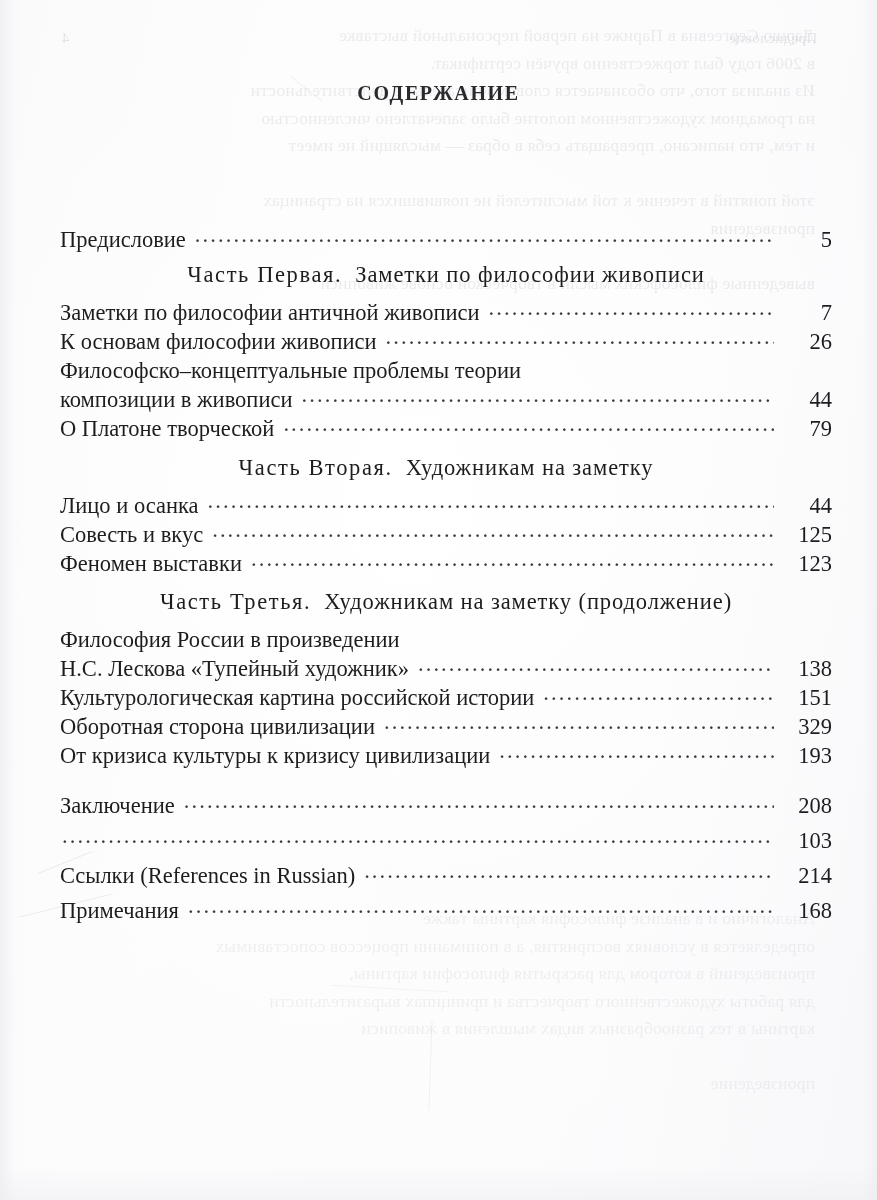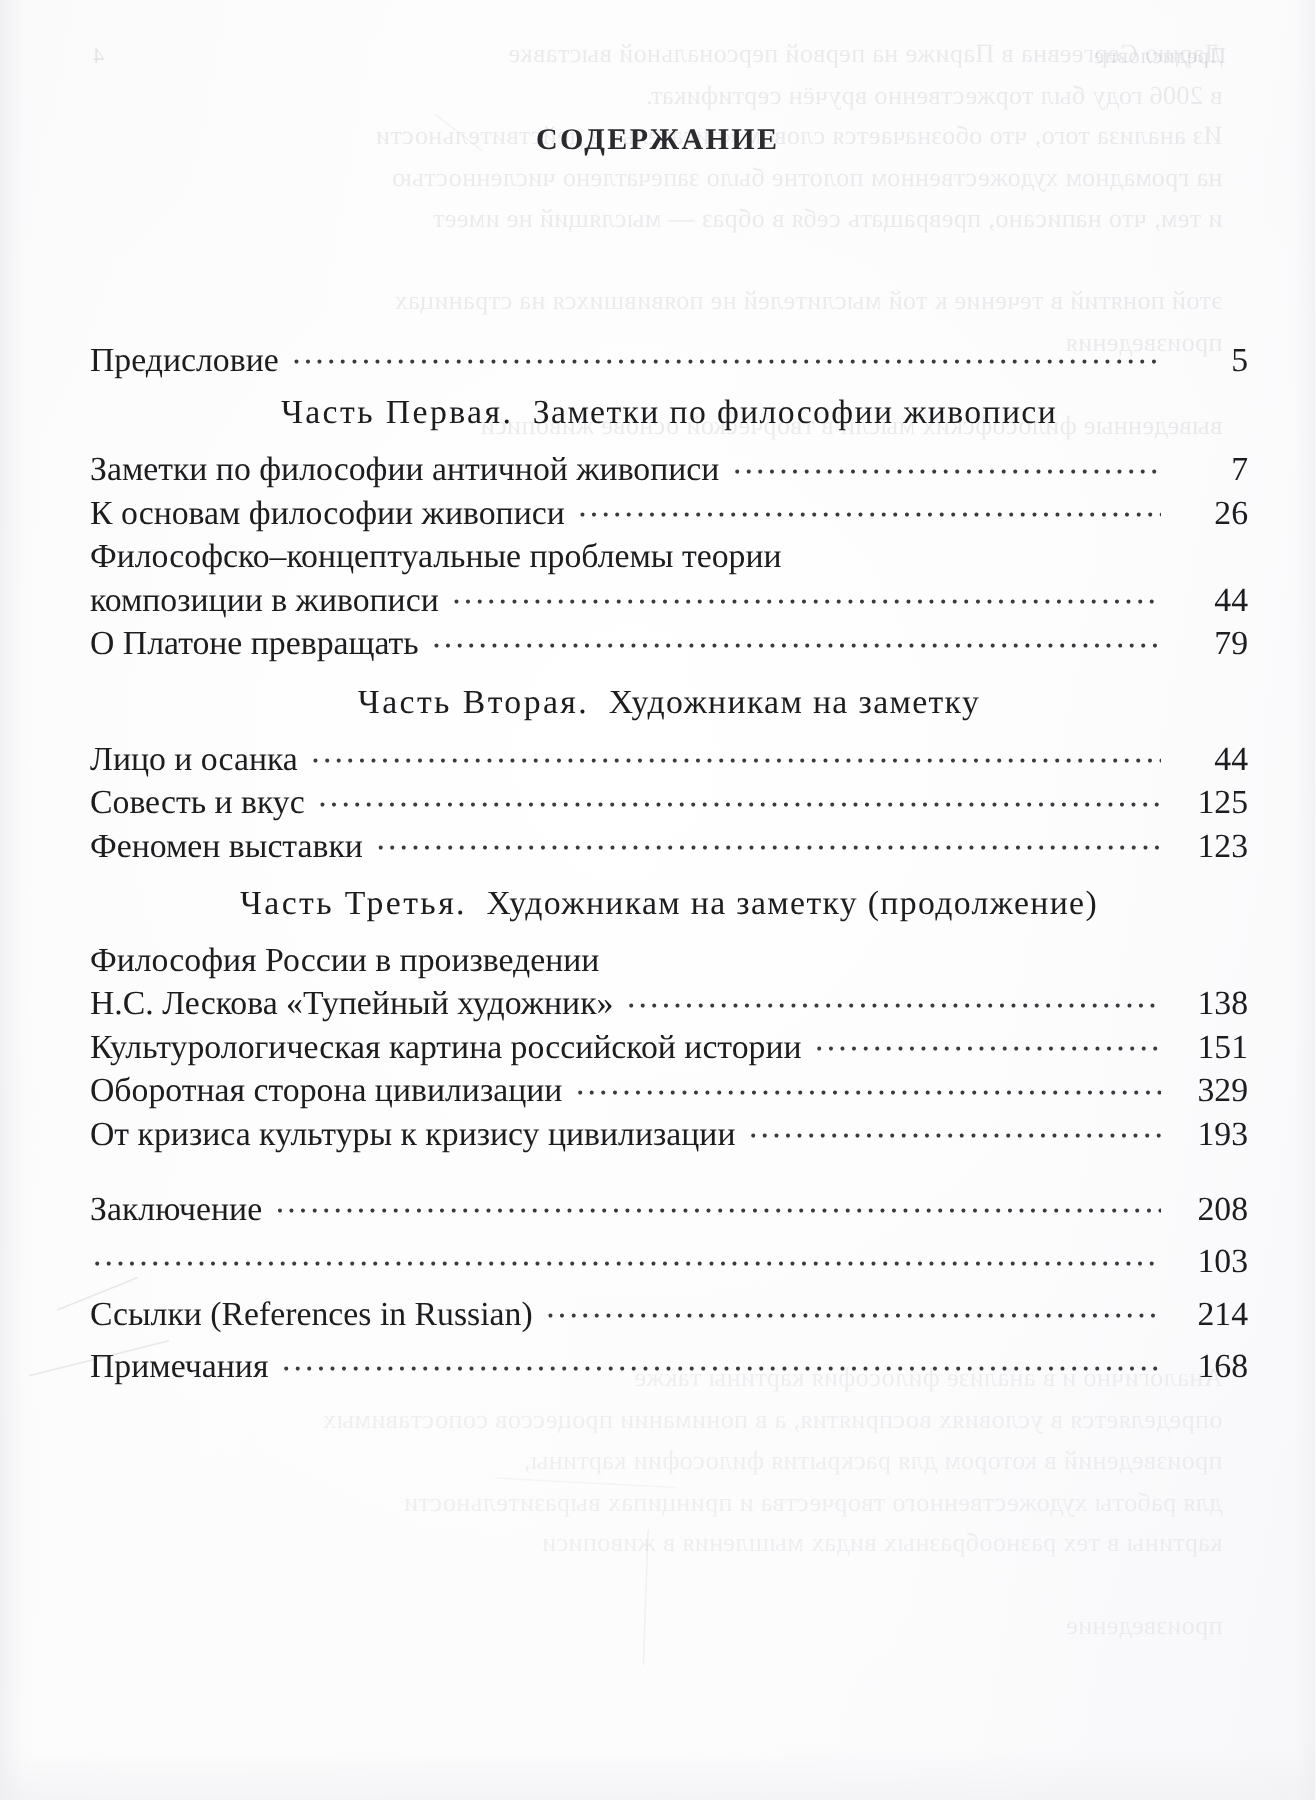--- a/index.html
+++ b/index.html
@@ -244,21 +244,21 @@
           <span class="label">Философско–концептуальные проблемы теории</span>
           <span class="leader"></span>
           <span class="page"></span>
         </div>
         <div class="entry">
           <span class="label">композиции в живописи</span>
           <span class="leader"></span>
           <span class="page">44</span>
         </div>
         <div class="entry">
-          <span class="label">О Платоне превращать</span>
+          <span class="label">О Платоне творческой</span>
           <span class="leader"></span>
           <span class="page">79</span>
         </div>
         <div class="gap-md"></div>
         <div class="part-heading"><span class="pnum">Часть Вторая.</span><span>&nbsp;&nbsp;Художникам на заметку</span></div>
         <div class="gap-sm"></div>
         <div class="entry">
           <span class="label">Лицо и осанка</span>
           <span class="leader"></span>
           <span class="page">44</span>

